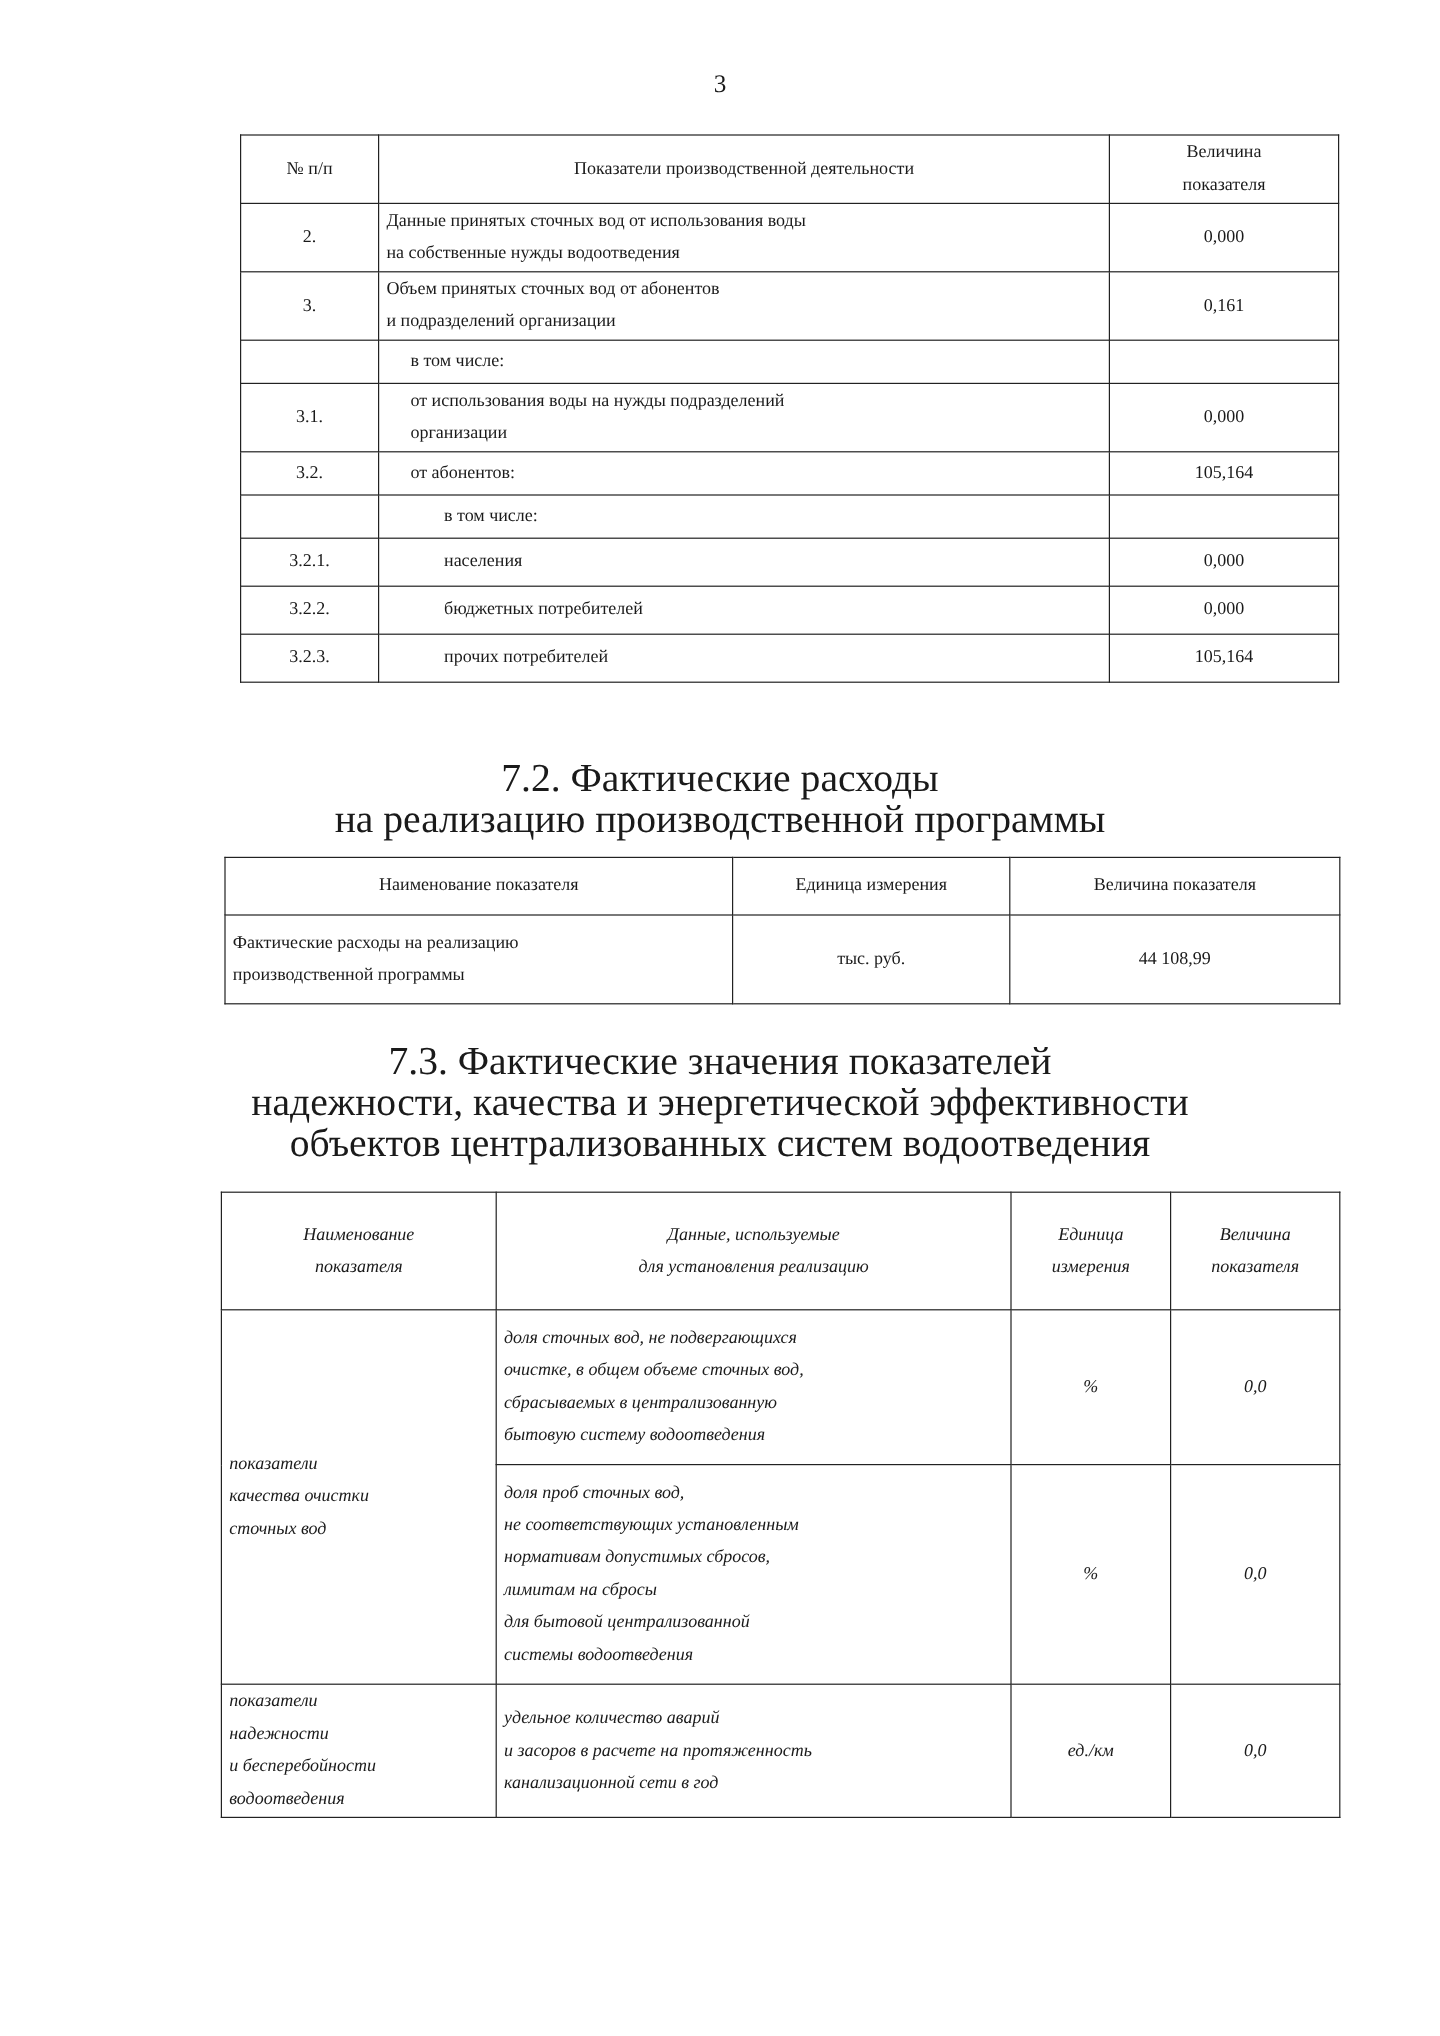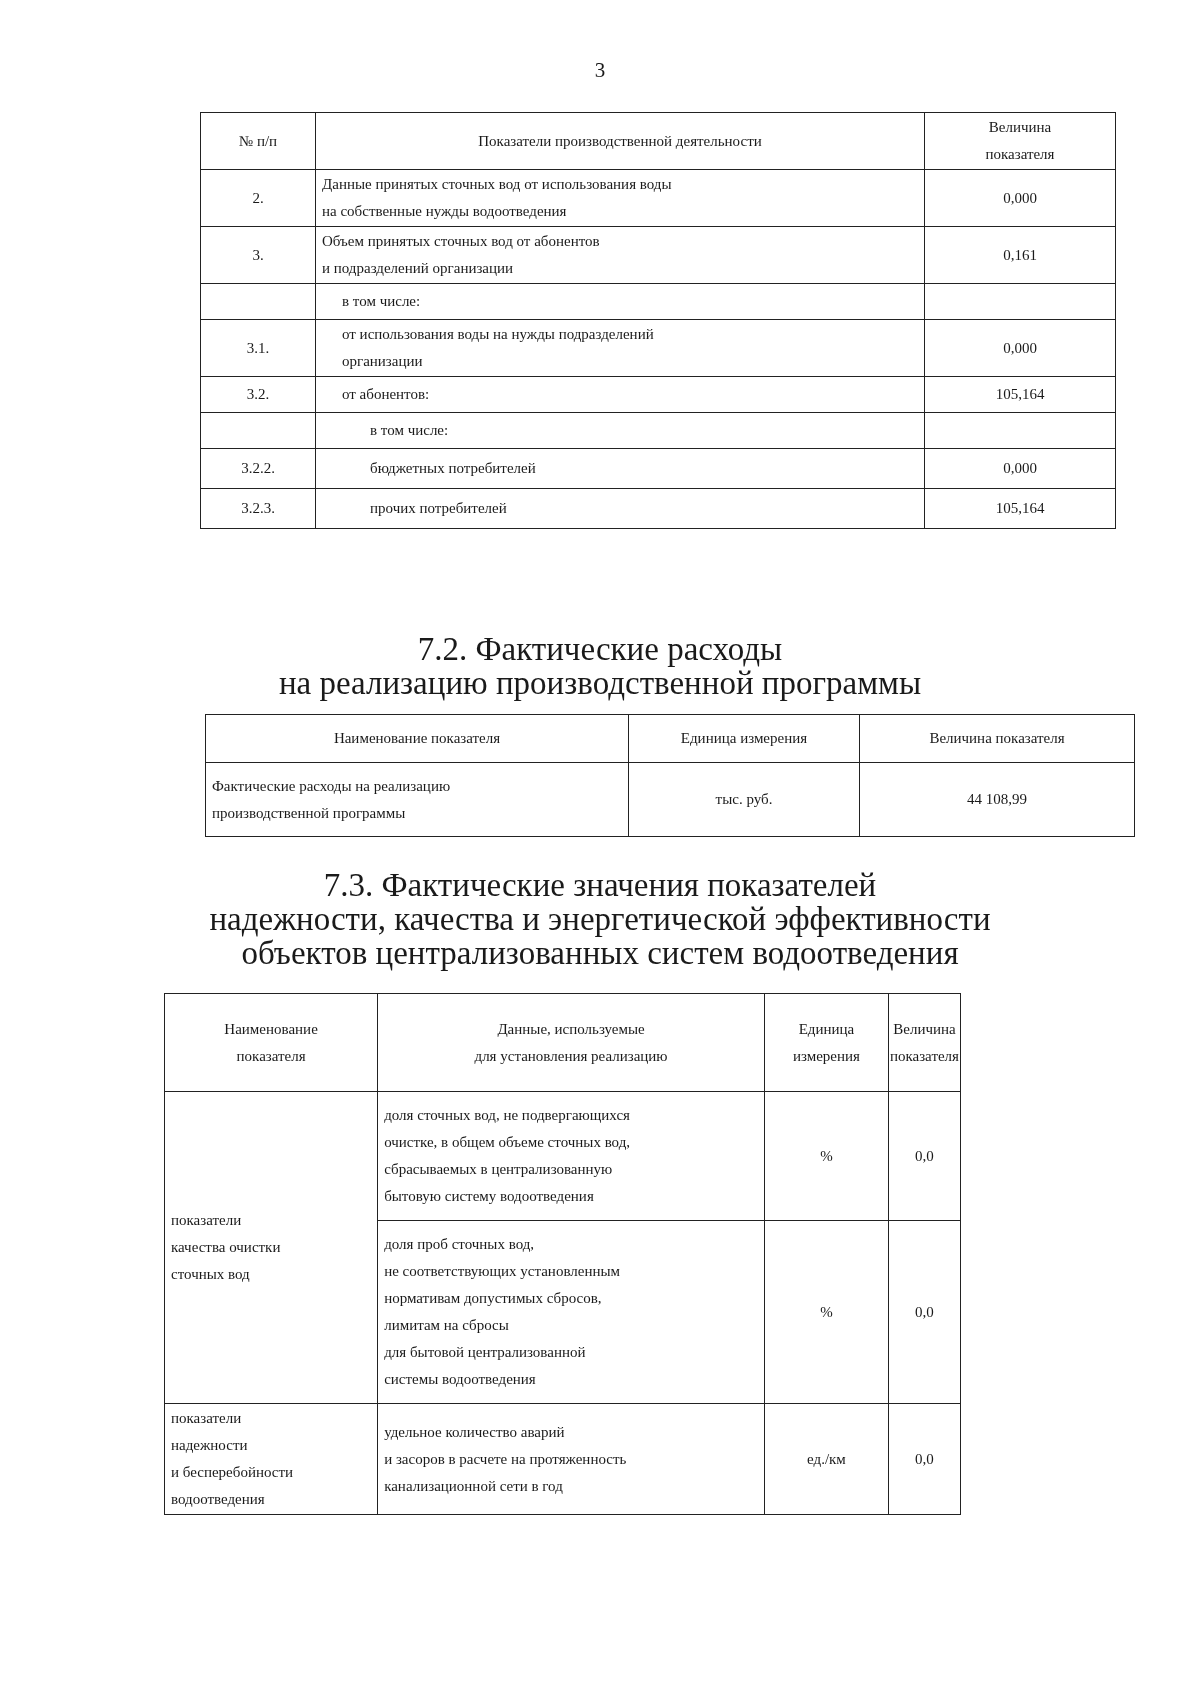--- a/index.html
+++ b/index.html
@@ -16,22 +16,22 @@
   .ind2 { padding-left: 54px; }
 
   #t1 { left: 200px; top: 112px; width: 916px; }
   #t1 .col1 { width: 112px; }
   #t1 .col3 { width: 188px; }
 
   .heading { position: absolute; left: 0; width: 1200px; text-align: center; font-size: 33px; line-height: 34px; }
   #h2 { top: 632px; }
   #h3 { top: 868px; }
 
-  #t2 { left: 205px; top: 714px; width: 930px; }
-  #t3 { left: 164px; top: 993px; width: 797px; }
+  #t2 { left: 187px; top: 714px; width: 930px; }
+  #t3 { left: 184px; top: 993px; width: 933px; font-style: italic; }
 </style>
 </head>
 <body>
 
 <div class="page-number">3</div>
 
 <table id="t1">
   <thead>
     <tr style="height:54px">
       <th class="c col1">№ п/п</th>
@@ -77,20 +77,27 @@
           <div>от абонентов:</div>
         </td>
         <td class="c">105,164</td>
       </tr>
       <tr style="height: 36px;">
         <td class="c"></td>
         <td class="l ind2">
           <div>в том числе:</div>
         </td>
         <td class="c"></td>
+      </tr>
+      <tr style="height: 40px;">
+        <td class="c">3.2.1.</td>
+        <td class="l ind2">
+          <div>населения</div>
+        </td>
+        <td class="c">0,000</td>
       </tr>
       <tr style="height: 40px;">
         <td class="c">3.2.2.</td>
         <td class="l ind2">
           <div>бюджетных потребителей</div>
         </td>
         <td class="c">0,000</td>
       </tr>
       <tr style="height: 40px;">
         <td class="c">3.2.3.</td>

